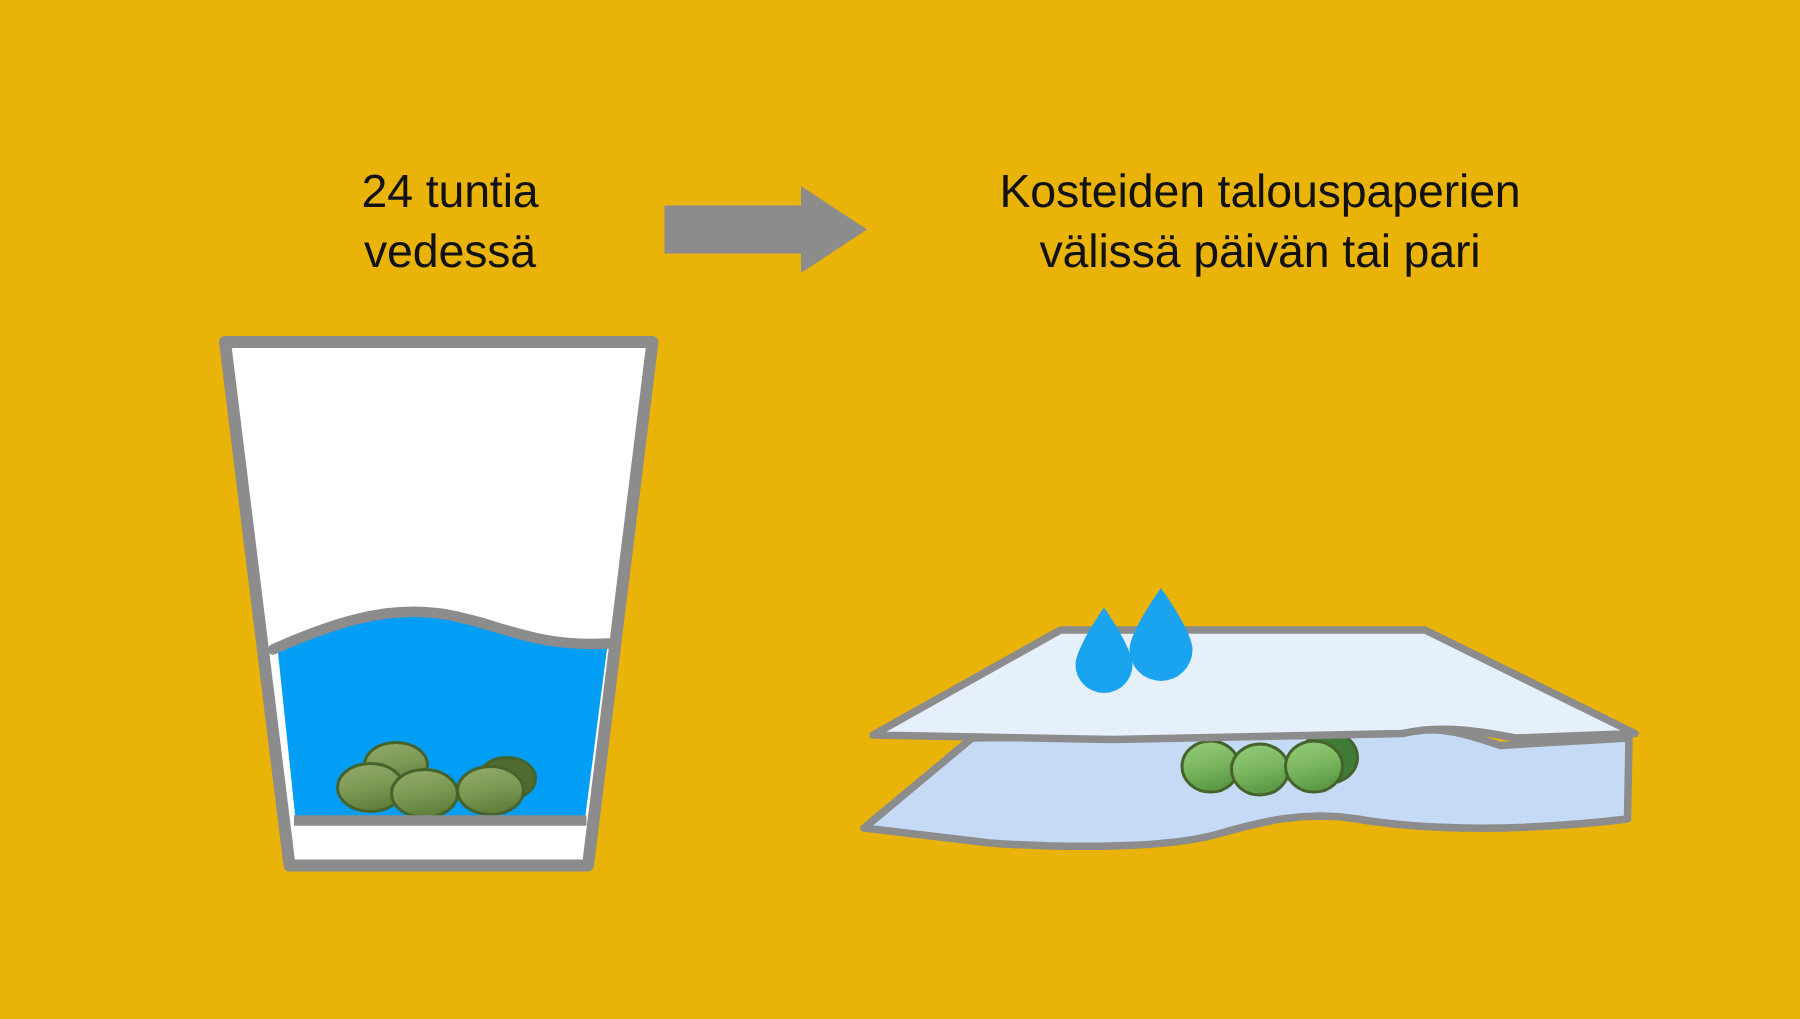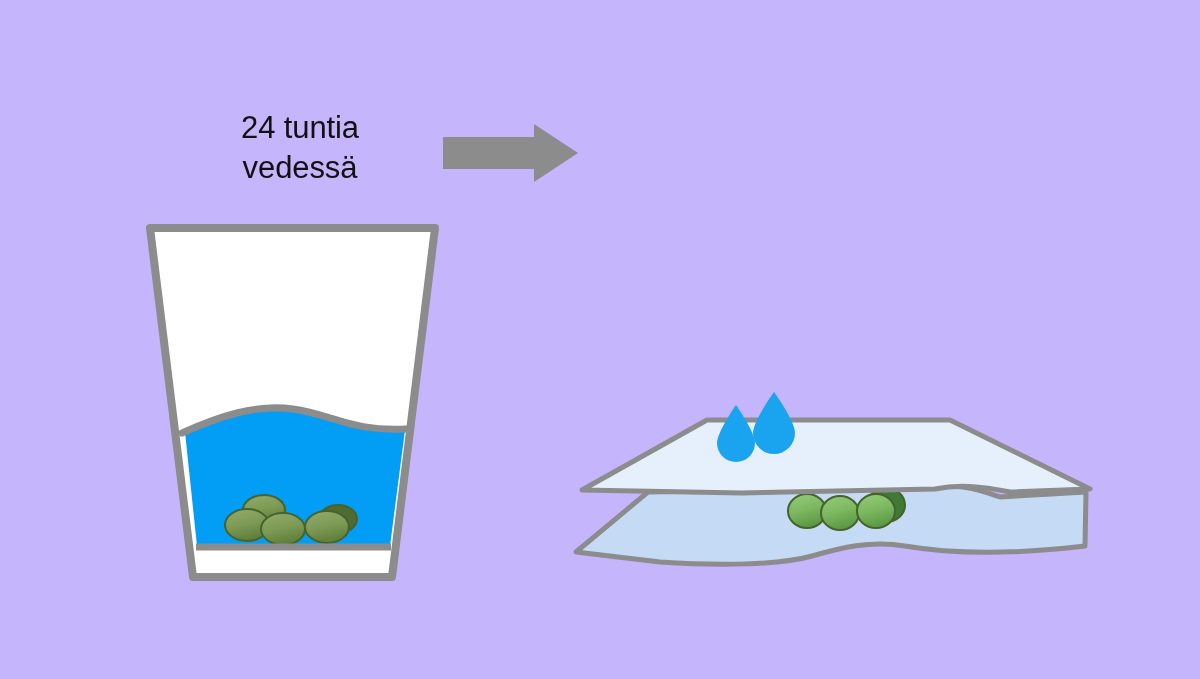--- a/index.html
+++ b/index.html
@@ -8,21 +8,21 @@
     padding: 0;
     background: #ffffff;
   }
   body {
     font-family: "Liberation Sans", sans-serif;
   }
   #infographic {
     position: relative;
     width: 1200px;
     height: 679px;
-    background: #c4b5fd;
+    background: #eab308;
     overflow: hidden;
   }
   .caption {
     position: absolute;
     text-align: center;
     color: #111111;
     font-family: "Liberation Sans", sans-serif;
     font-size: 31px;
     line-height: 1.30;
     font-weight: 400;
@@ -46,20 +46,22 @@
   }
 </style>
 </head>
 <body>
 
 <div id="infographic">
 
   <div class="caption" id="caption-left">24 tuntia
 vedessä</div>
 
+  <div class="caption" id="caption-right">Kosteiden talouspaperien
+välissä päivän tai pari</div>
 
   <svg id="stage-svg" width="1200" height="679" viewBox="0 0 1200 679">
 
     <defs>
       <linearGradient id="glassSeedGrad" x1="0" y1="0" x2="0.3" y2="1">
         <stop offset="0%" stop-color="#93ab6b"></stop>
         <stop offset="55%" stop-color="#7d9b55"></stop>
         <stop offset="100%" stop-color="#61803c"></stop>
       </linearGradient>
       <linearGradient id="paperSeedGrad" x1="0" y1="0" x2="0.3" y2="1">

